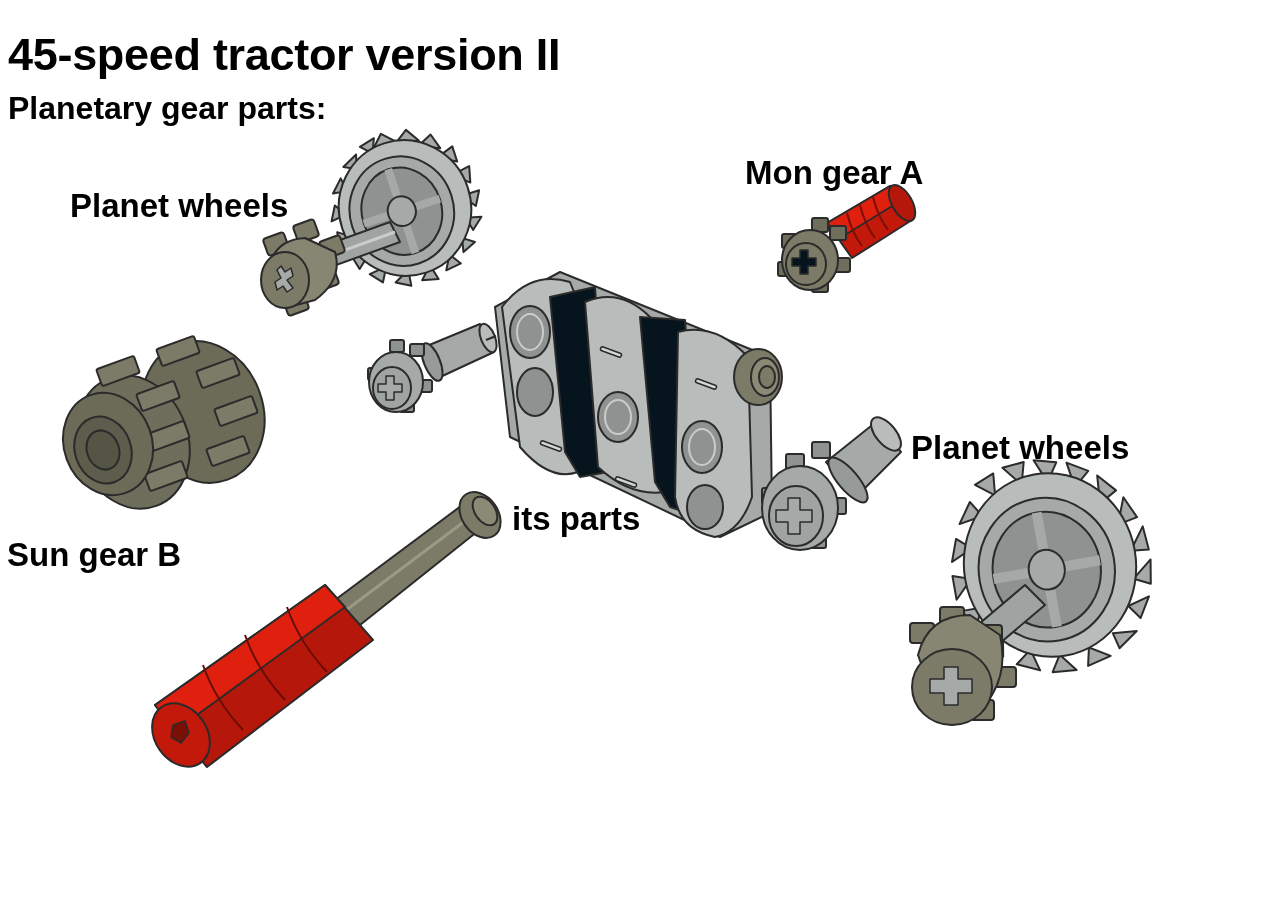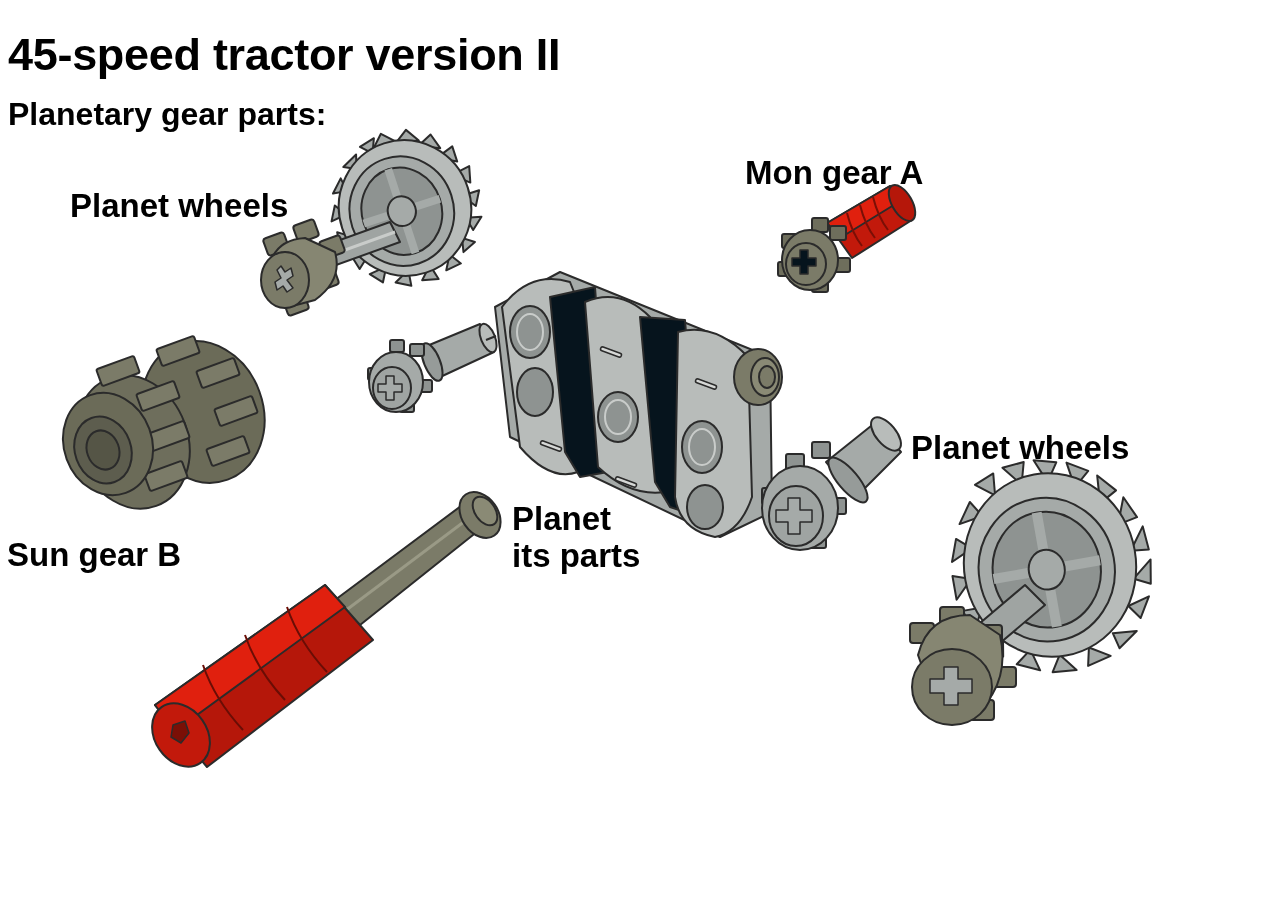--- a/index.html
+++ b/index.html
@@ -1,35 +1,34 @@
 <!DOCTYPE html>
 <html><head>
 <meta charset="utf-8">
 <style>
   html,body{margin:0;padding:0;background:#ffffff;}
   body{width:1276px;height:900px;position:relative;overflow:hidden;font-family:"Liberation Sans","DejaVu Sans",sans-serif;}
   .label{position:absolute;font-weight:bold;color:#000;white-space:nowrap;line-height:1.13;margin-top:16px;}
   #title{left:8px;top:14px;font-size:45px;letter-spacing:-0.3px;}
-  #subtitle{left:8px;top:80px;font-size:32px;}
+  #subtitle{left:8px;top:74px;font-size:32px;}
   .lbl{font-size:33px;}
   .part{position:absolute;}
   svg{display:block;overflow:visible;}
 </style>
 </head>
 <body>
 
 <div id="title" class="label">45-speed tractor version II</div>
 <div id="subtitle" class="label">Planetary gear parts:</div>
 
 <div class="label lbl" style="left:70px;top:171px;">Planet wheels</div>
 <div class="label lbl" style="left:745px;top:138px;">Mon gear A</div>
 <div class="label lbl" style="left:911px;top:413px;">Planet wheels</div>
 <div class="label lbl" style="left:7px;top:520px;text-align:right;">Sun gear B</div>
 <div class="label lbl" style="left:512px;top:484px;">
-  <div>Planet</div>
   <div>its parts</div>
 </div>
 
 <div class="part" style="left:255px;top:130px;">
   <svg width="235" height="190" viewBox="0 0 235 190">
     <g stroke="#2b2b2b" stroke-width="2" stroke-linejoin="round">
 
       <g transform="translate(150,78) rotate(-18)">
         <g fill="#a5aaa8">
           <polygon points="0,-78 12,-66 -12,-66"></polygon>

